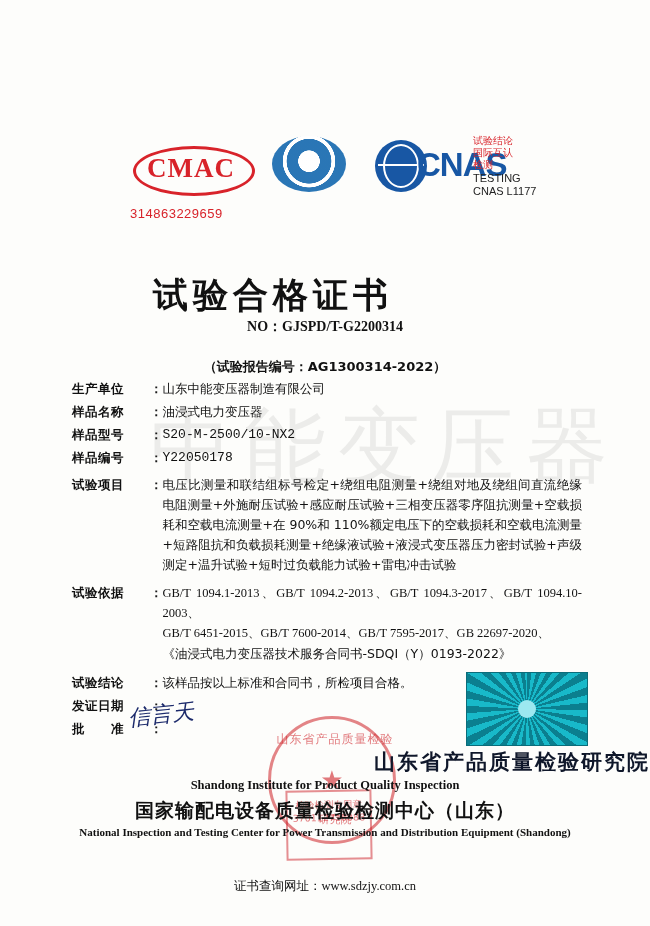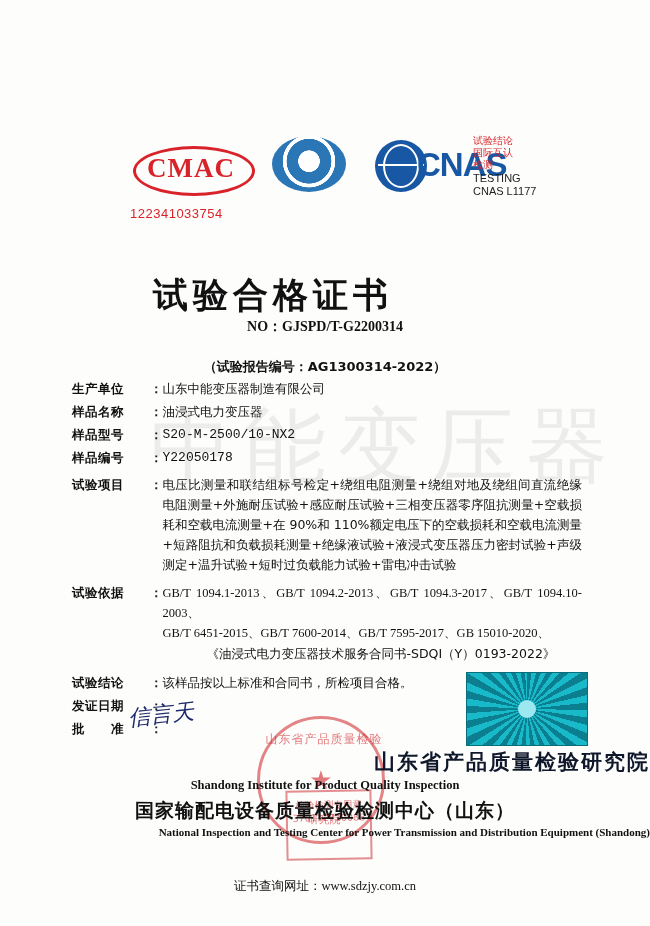--- a/index.html
+++ b/index.html
@@ -248,21 +248,20 @@
   }
   .basis-line {
     font-size: 12.5px;
     line-height: 20px;
     font-family: "Liberation Serif", serif;
   }
   .contract-line {
     font-size: 12.5px;
     line-height: 22px;
     font-family: "DejaVu Sans", sans-serif;
-    margin-left: 44px;
   }
 
   
   .sign {
     position: absolute;
     left: 128px;
     top: 700px;
     font-family: "Liberation Serif", serif;
     font-size: 22px;
     color: #1c2a6b;
@@ -322,21 +321,21 @@
     font-size: 19px;
     font-weight: bold;
     letter-spacing: 1px;
     color: #111;
     font-family: "DejaVu Sans", sans-serif;
   }
   .org2-en {
     position: absolute;
     top: 826px;
     left: 0; width: 650px;
-    text-align: right;
+    text-align: center;
     font-size: 11px;
     font-weight: bold;
     color: #111;
     font-family: "Liberation Serif", serif;
   }
   .query {
     position: absolute;
     top: 878px;
     left: 0; width: 650px;
     text-align: center;
@@ -360,21 +359,21 @@
     color: rgba(150,150,150,0.16);
     letter-spacing: 12px;
     font-family: "DejaVu Sans", sans-serif;
     pointer-events: none;
     white-space: nowrap;
   }
 
   
   .seal {
     position: absolute;
-    left: 257px;
+    left: 268px;
     top: 716px;
     width: 128px;
     height: 128px;
     border-radius: 50%;
     border: 3px solid rgba(206,32,39,0.55);
     box-sizing: border-box;
     pointer-events: none;
   }
   .seal-star {
     position: absolute;
@@ -431,21 +430,21 @@
 
 <div class="page">
 
   <div class="watermark">中能变压器</div>
 
   <div class="logo-band">
 
     <div class="logo-cmac">
       <div class="cmac-oval"></div>
       <div class="cmac-text">CMAC</div>
-      <div class="cmac-number">122341033754</div>
+      <div class="cmac-number">314863229659</div>
     </div>
 
     <div class="logo-ilac">
       <div class="ilac-ring"></div>
     </div>
 
     <div class="logo-cnas">
       <div class="cnas-globe"></div>
       <div class="cnas-word">CNAS</div>
       <div class="cnas-cn" style="white-space:pre-line;">试验结论
@@ -490,21 +489,21 @@
       <div class="label">试验项目</div>
       <div class="colon">：</div>
       <div class="value">电压比测量和联结组标号检定+绕组电阻测量+绕组对地及绕组间直流绝缘电阻测量+外施耐压试验+感应耐压试验+三相变压器零序阻抗测量+空载损耗和空载电流测量+在 90%和 110%额定电压下的空载损耗和空载电流测量+短路阻抗和负载损耗测量+绝缘液试验+液浸式变压器压力密封试验+声级测定+温升试验+短时过负载能力试验+雷电冲击试验</div>
     </div>
 
     <div class="row block gap">
       <div class="label">试验依据</div>
       <div class="colon">：</div>
       <div class="value">
         <div class="basis-line">GB/T 1094.1-2013、GB/T 1094.2-2013、GB/T 1094.3-2017、GB/T 1094.10-2003、</div>
-        <div class="basis-line">GB/T 6451-2015、GB/T 7600-2014、GB/T 7595-2017、GB 15010-2020、</div>
+        <div class="basis-line">GB/T 6451-2015、GB/T 7600-2014、GB/T 7595-2017、GB 22697-2020、</div>
         <div class="contract-line">《油浸式电力变压器技术服务合同书-SDQI（Y）0193-2022》</div>
       </div>
     </div>
 
     <div class="row gap">
       <div class="label">试验结论</div>
       <div class="colon">：</div>
       <div class="value">该样品按以上标准和合同书，所检项目合格。</div>
     </div>
 

